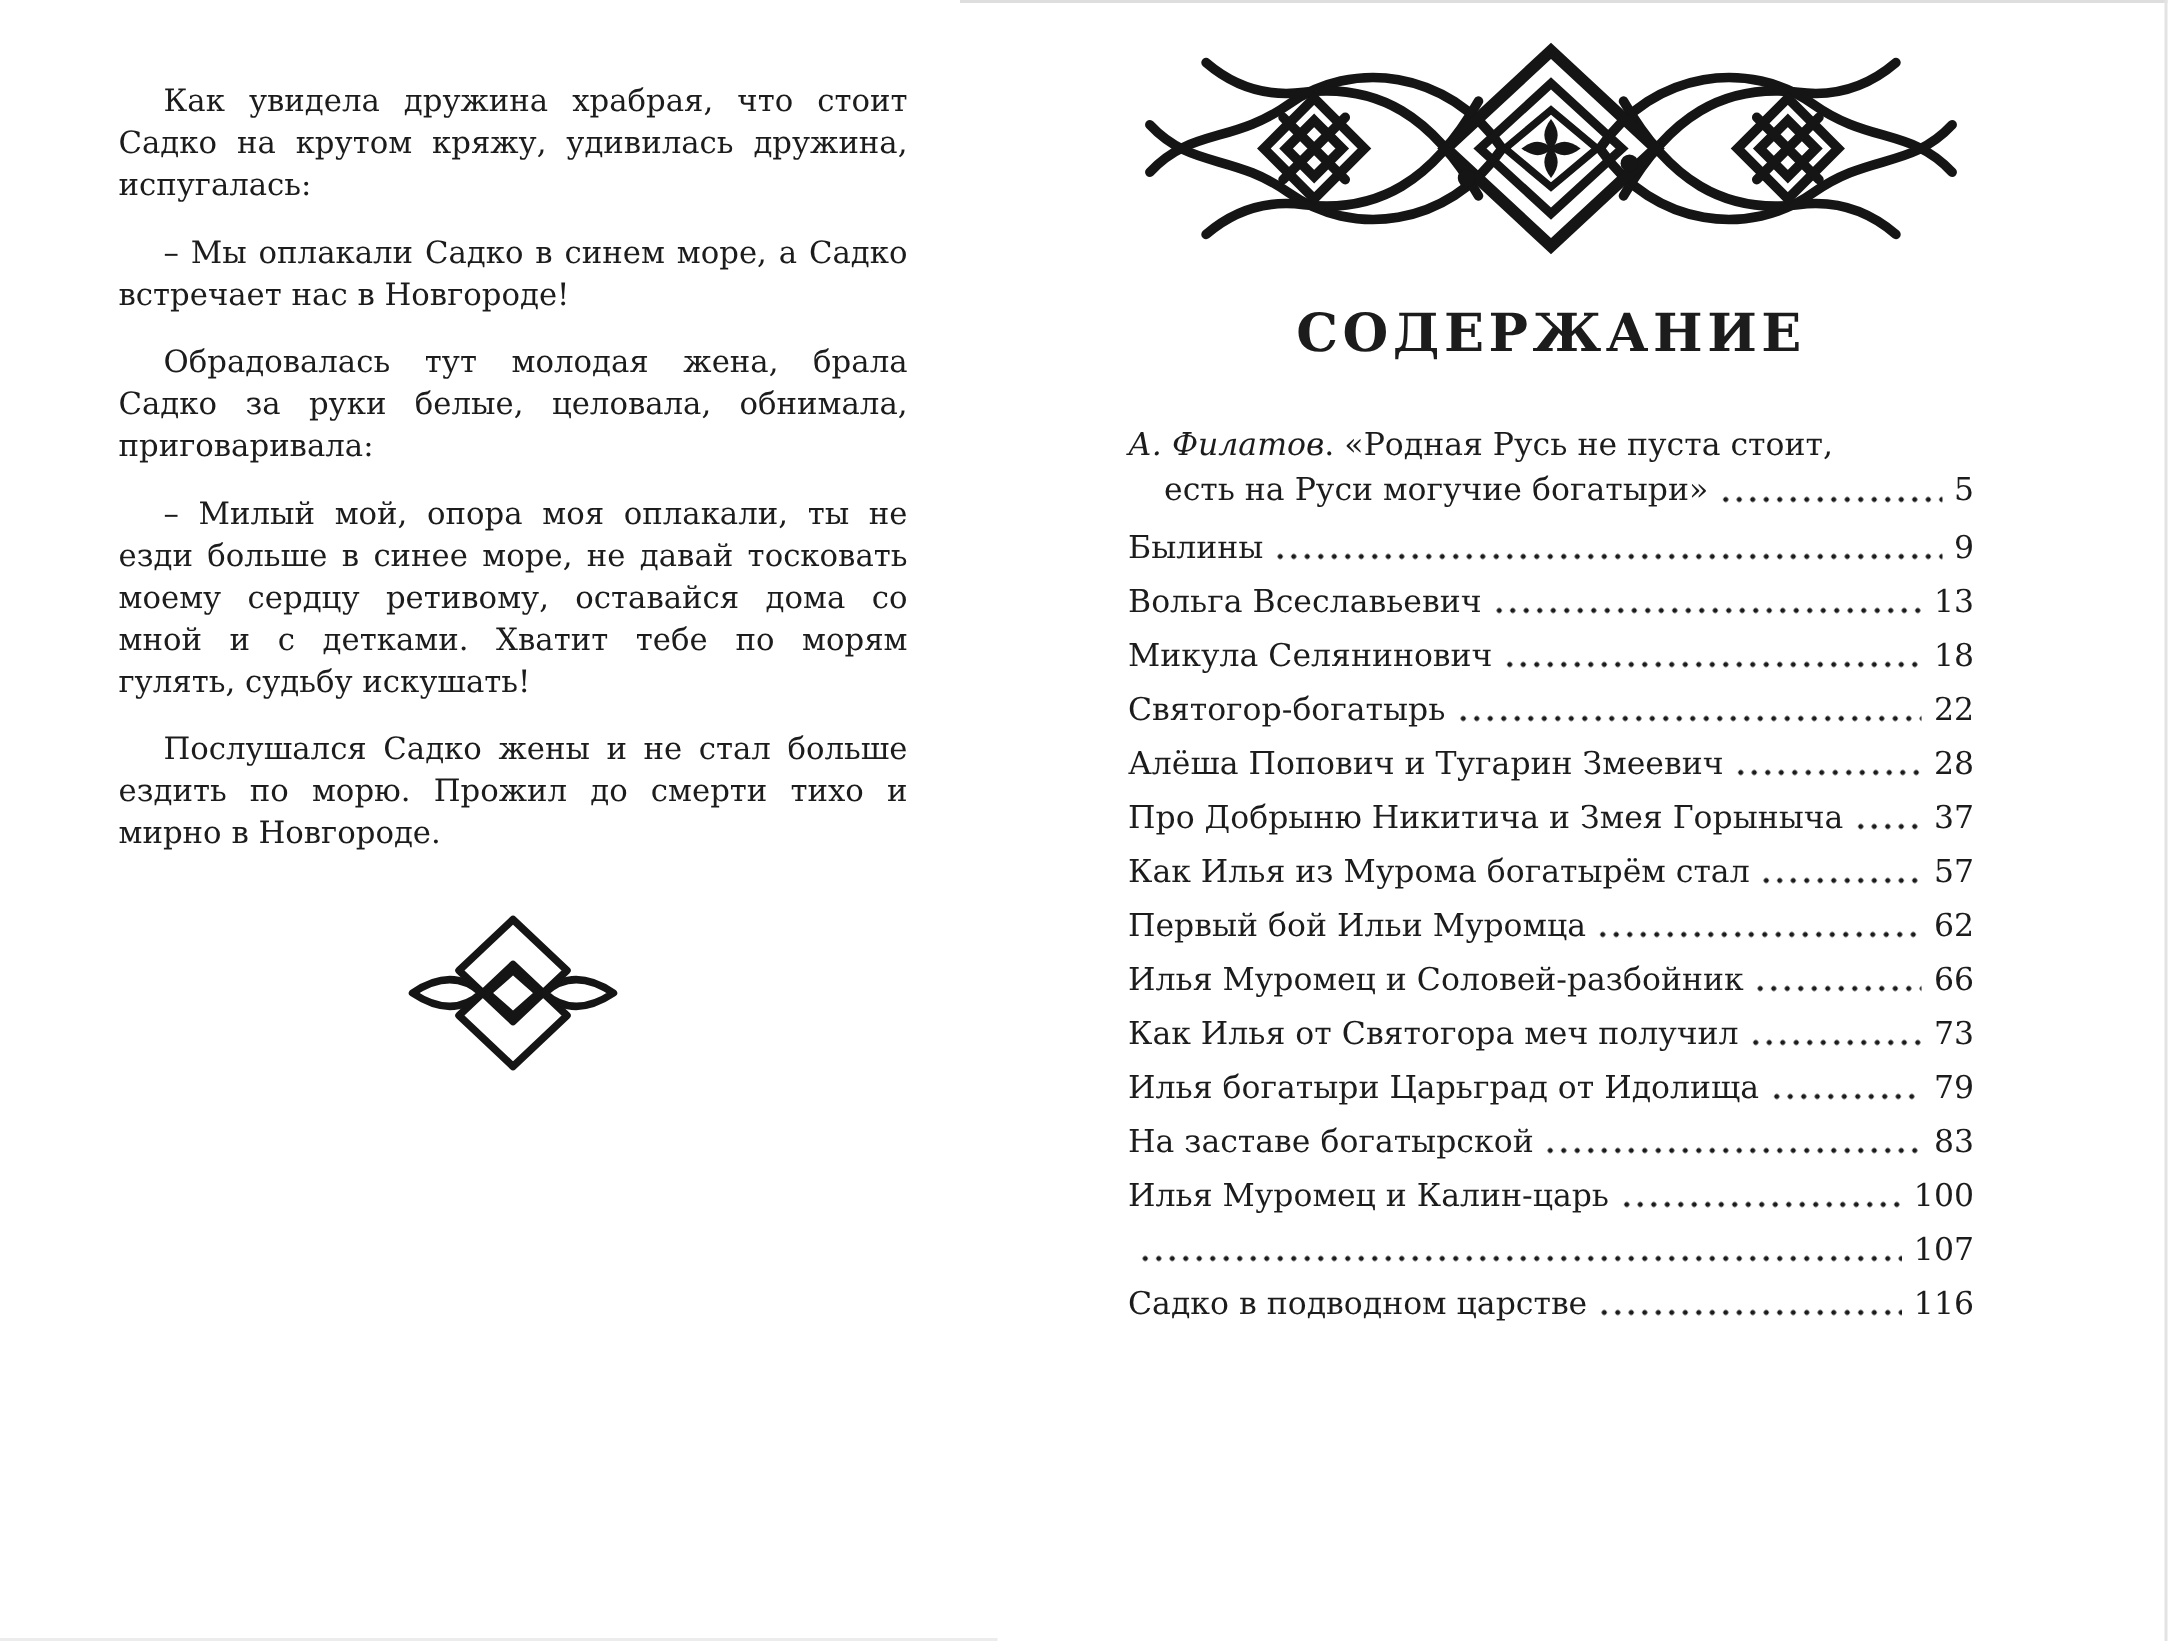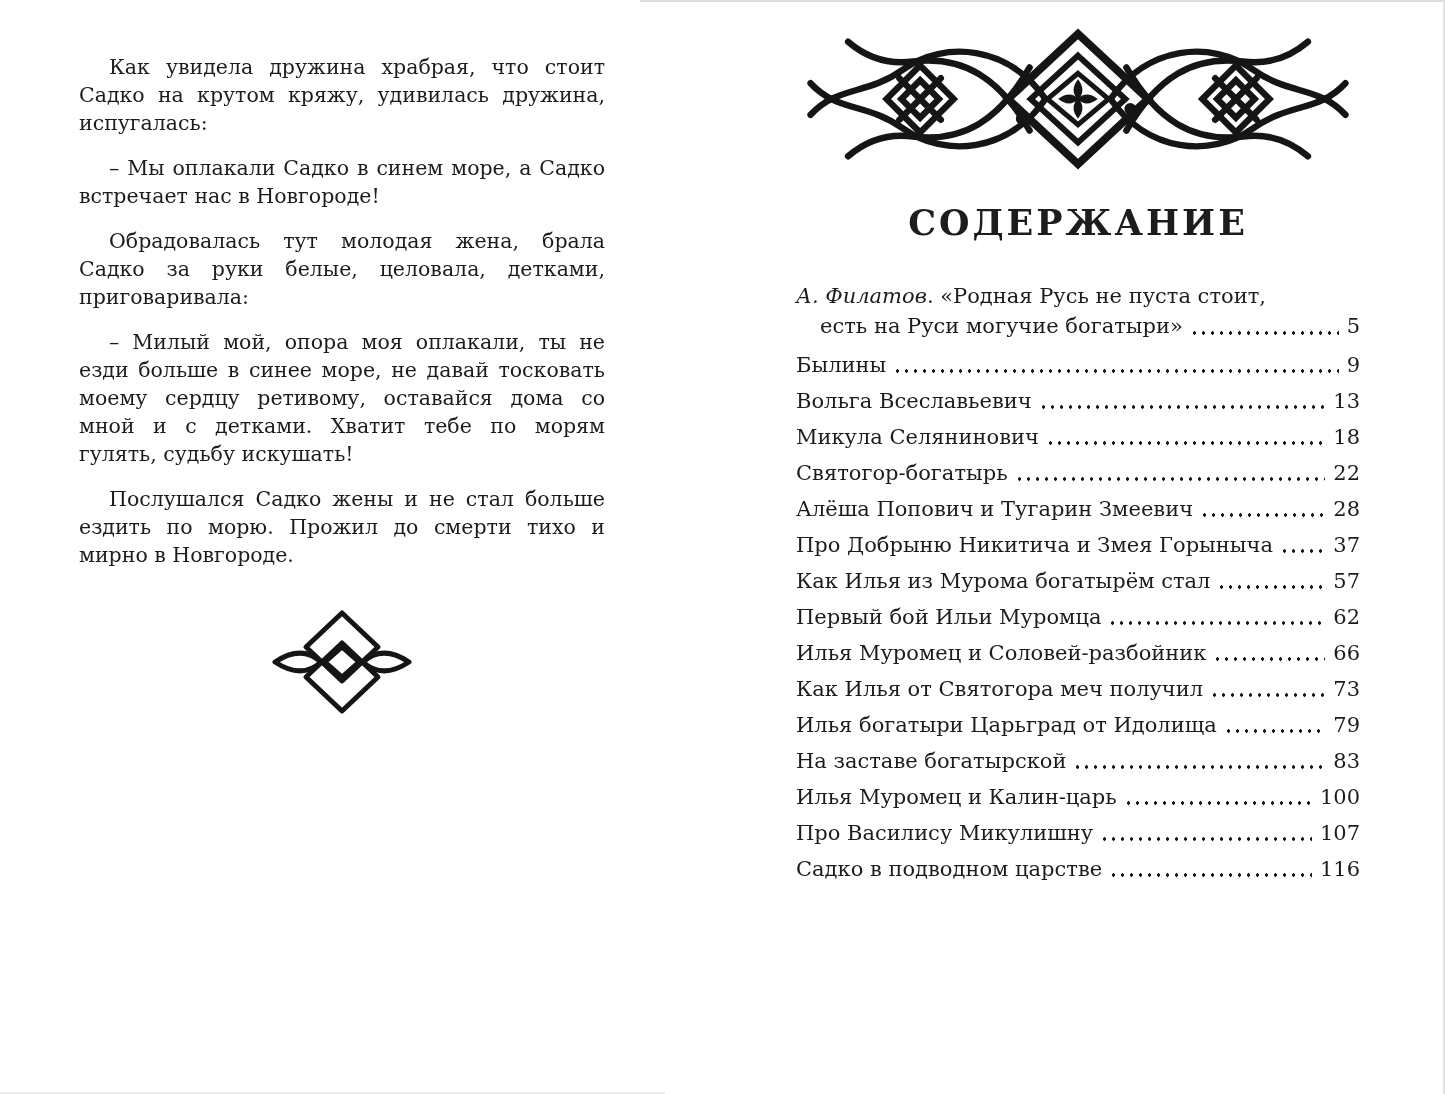--- a/index.html
+++ b/index.html
@@ -25,21 +25,21 @@
     margin: 17px;
     text-indent: 30px;
     text-align: justify;
     font-size: 20.5px;
     line-height: 28px;
   }
   .left-ornament { width: 150px; margin: 38px auto 0; }
   .left-ornament svg { display: block; }
 
   
-  .page-right { position: absolute; left: 796px; top: 24px; width: 564px; }
+  .page-right { position: absolute; left: 752px; top: 24px; width: 564px; }
   .header-ornament { width: 564px; height: 152px; }
   .header-ornament svg { display: block; }
 
   .toc-heading {
     margin: 26px 0 40px;
     text-align: center;
     font-size: 35px;
     font-weight: bold;
     letter-spacing: 3px;
     font-family: "DejaVu Serif", serif;
@@ -76,21 +76,21 @@
 <div class="spread">
 
   <div class="edge-top"></div>
   <div class="edge-right"></div>
   <div class="edge-bottom"></div>
 
   <div class="page-left">
     <div class="body-text">
       <p>Как увидела дружина храбрая, что стоит Садко на крутом кряжу, удивилась дружина, испугалась:</p>
       <p>– Мы оплакали Садко в синем море, а Садко встречает нас в Новгороде!</p>
-      <p>Обрадовалась тут молодая жена, брала Садко за руки белые, целовала, детками, приговаривала:</p>
+      <p>Обрадовалась тут молодая жена, брала Садко за руки белые, целовала, обнимала, приговаривала:</p>
       <p>– Милый мой, опора моя оплакали, ты не езди больше в синее море, не давай тосковать моему сердцу ретивому, оставайся дома со мной и с детками. Хватит тебе по морям гулять, судьбу искушать!</p>
       <p>Послушался Садко жены и не стал больше ездить по морю. Прожил до смерти тихо и мирно в Новгороде.</p>
     </div>
 
     <div class="left-ornament">
       <svg viewBox="0 0 150 110" width="150" height="110" aria-hidden="true">
         <g fill="none" stroke="#151515" stroke-width="5" stroke-linejoin="round">
           <path d="M75 6 L111 40 L75 74 L39 40 Z"></path>
           <path d="M75 36 L111 70 L75 104 L39 70 Z"></path>
           <path d="M58 55 L75 40 L92 55 L75 70 Z"></path>
@@ -205,21 +205,20 @@
         <span class="toc-title">На заставе богатырской</span>
         <span class="dots"></span>
         <span class="toc-page">83</span>
       </div>
       <div class="toc-row">
         <span class="toc-title">Илья Муромец и Калин-царь</span>
         <span class="dots"></span>
         <span class="toc-page">100</span>
       </div>
       <div class="toc-row">
-        <span class="toc-title">Про Василису Микулишну</span>
         <span class="dots"></span>
         <span class="toc-page">107</span>
       </div>
       <div class="toc-row">
         <span class="toc-title">Садко в подводном царстве</span>
         <span class="dots"></span>
         <span class="toc-page">116</span>
       </div>
 
     </div>

